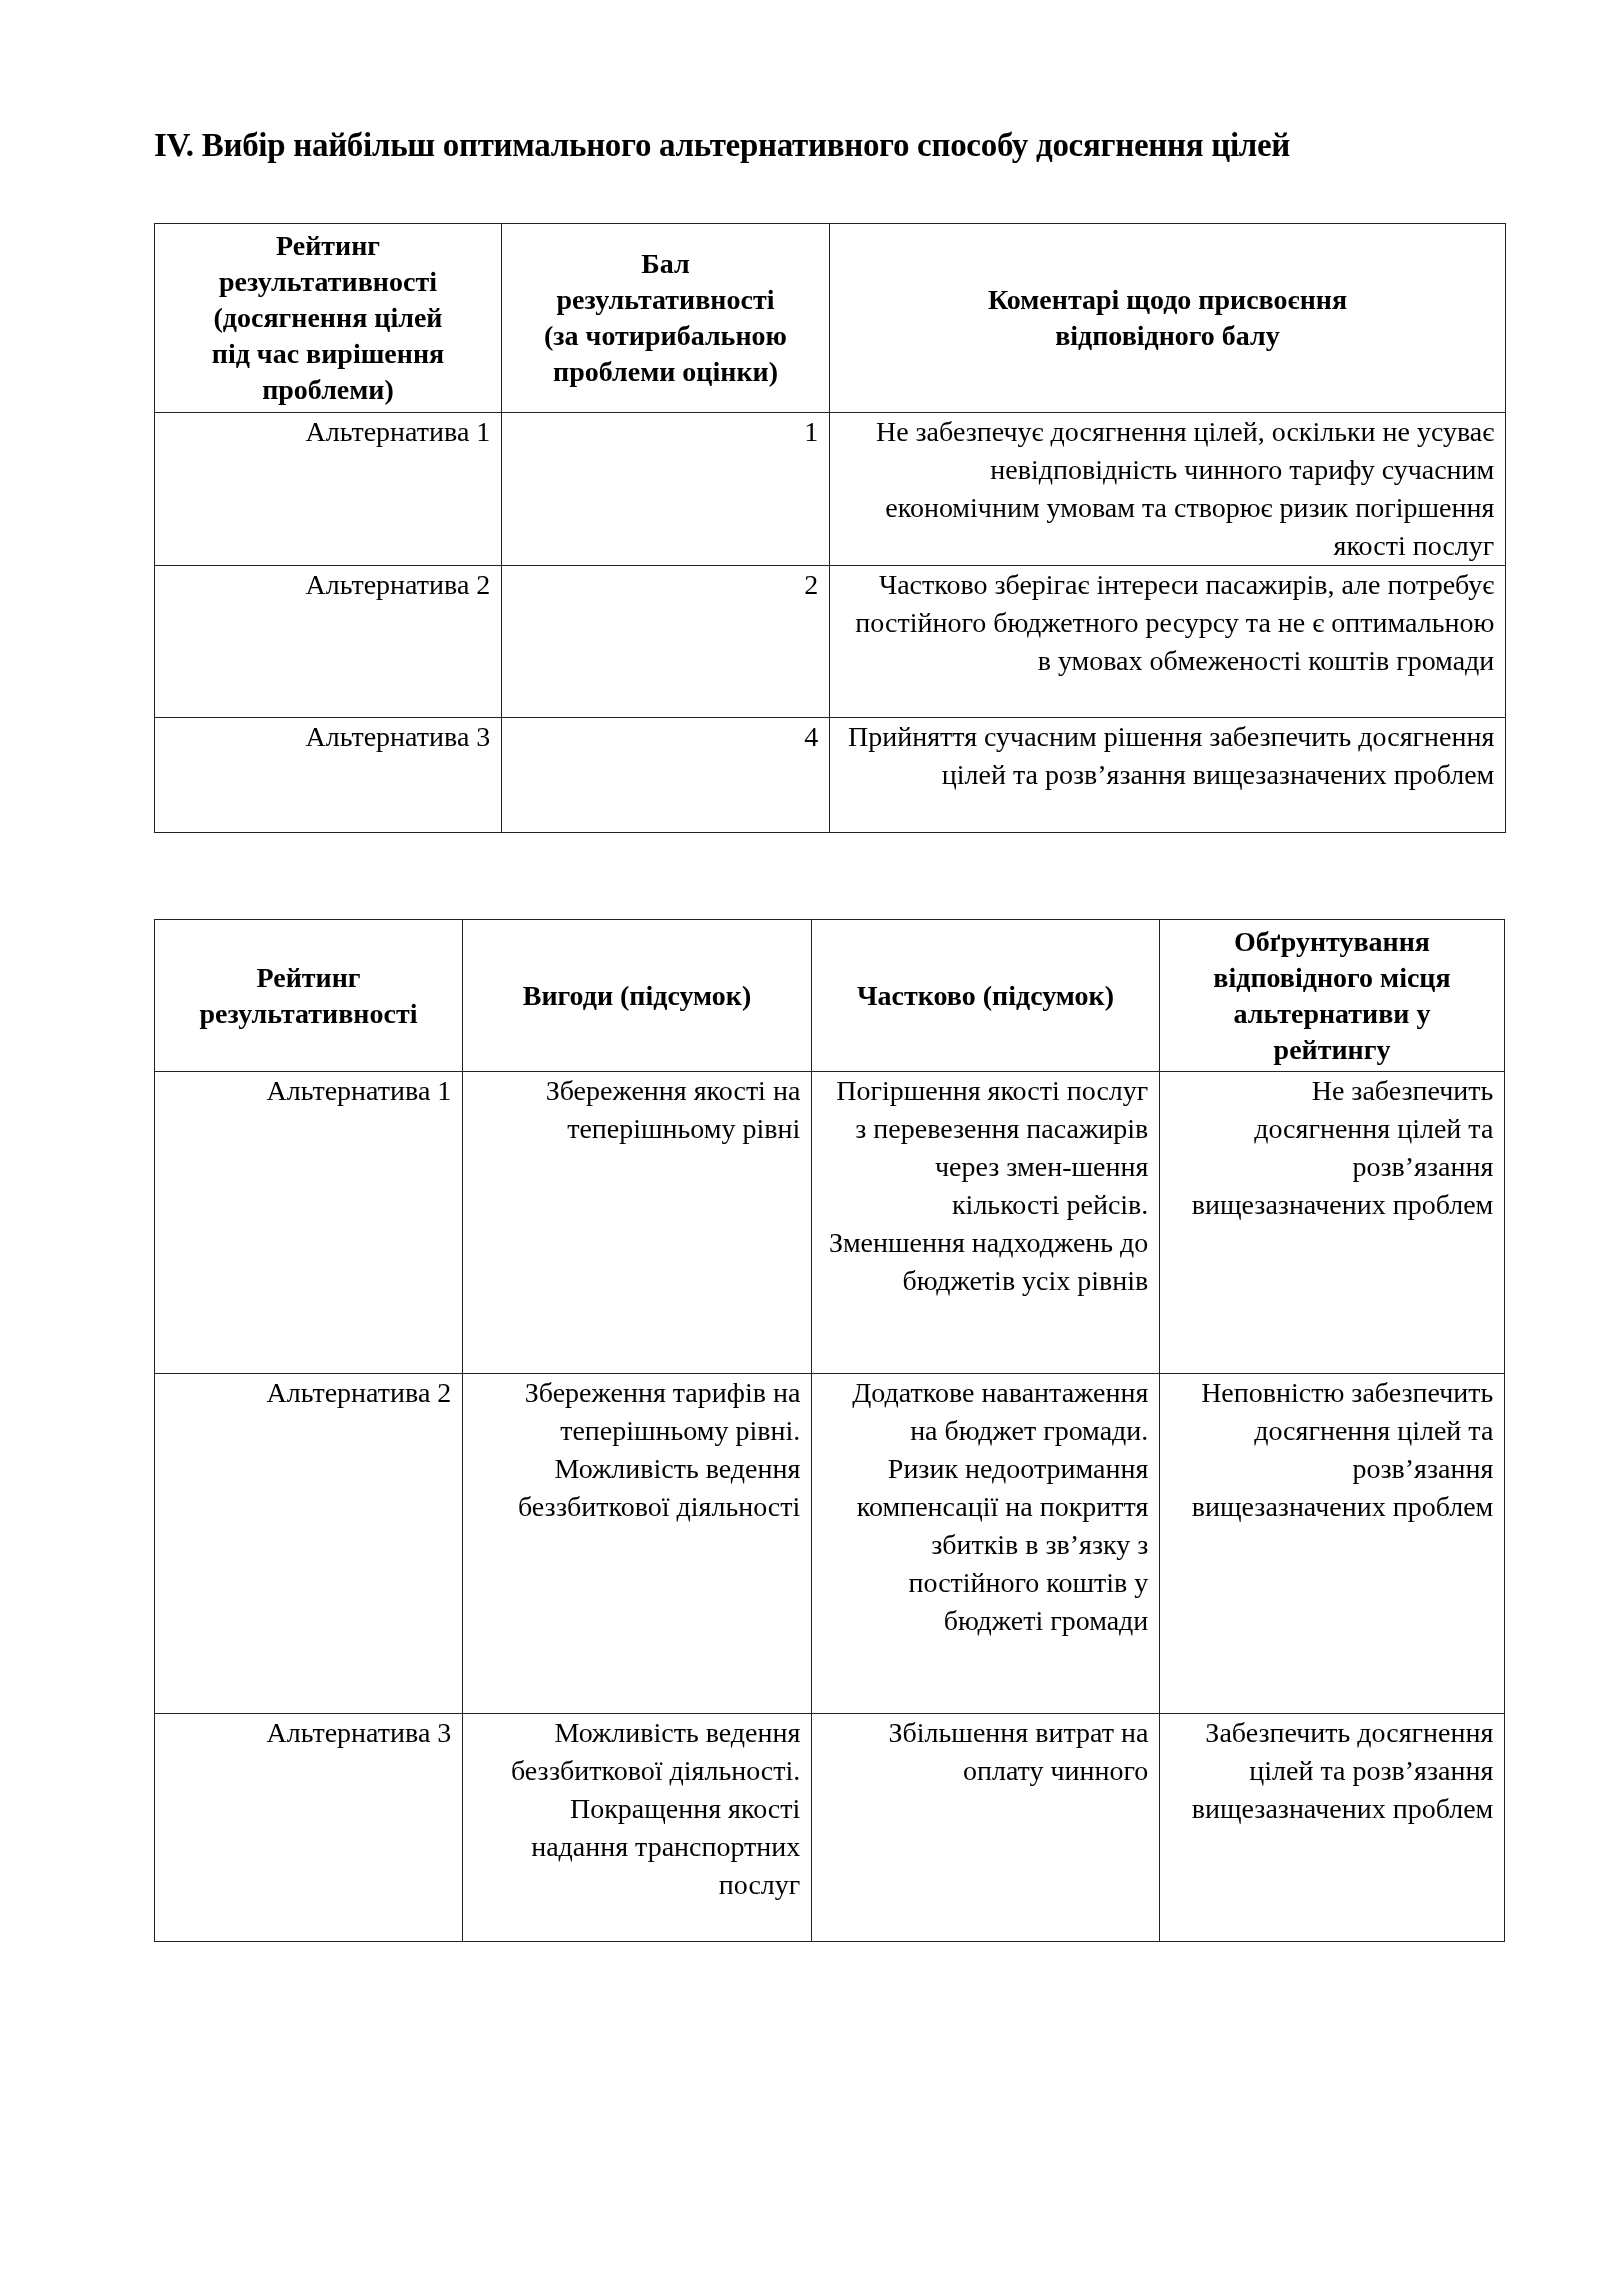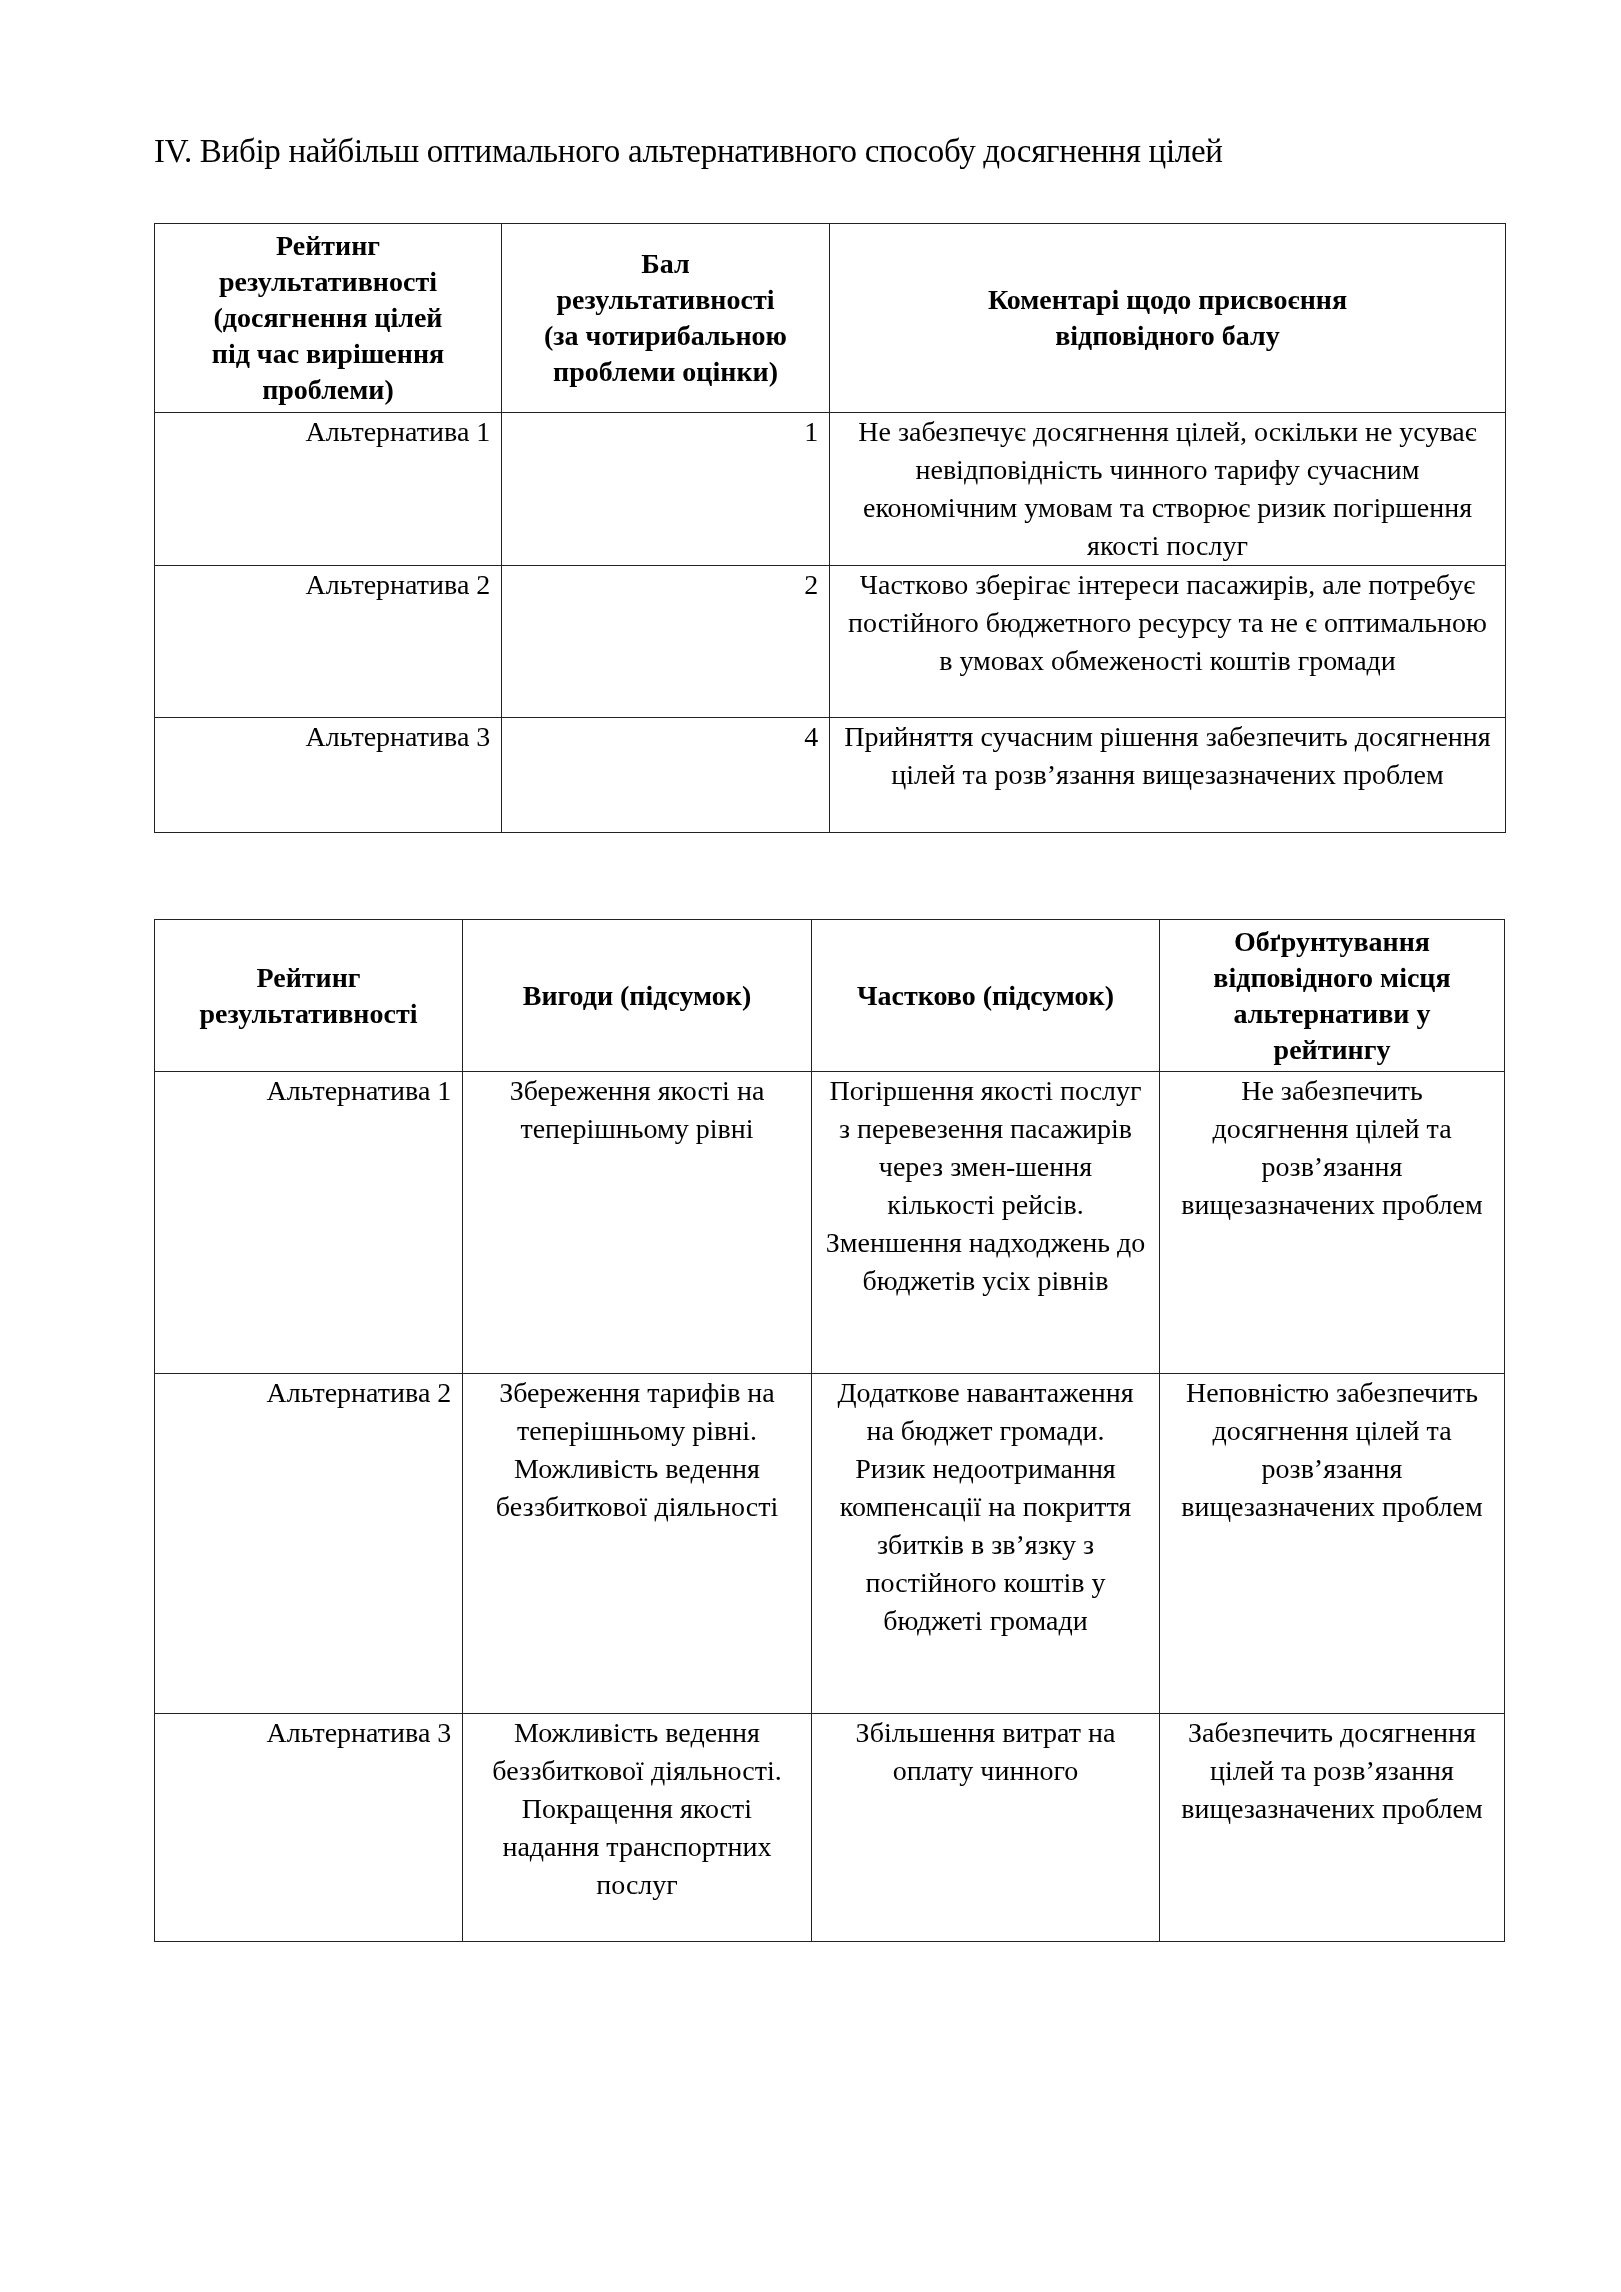--- a/index.html
+++ b/index.html
@@ -1,33 +1,33 @@
 <!DOCTYPE html>
 <html style="font-size:14.3px"><head>
   <meta charset="utf-8">
   <style>
     html, body { margin: 0; padding: 0; background: #ffffff; }
     body {
       width: 1621px; height: 2293px; position: relative; overflow: hidden;
       font-family: "Liberation Serif", "DejaVu Serif", serif; color: #000;
     }
     .title {
-      position: absolute; left: 154px; top: 133px;
-      font-size: 33px; font-weight: normal; letter-spacing: -0.3px;
+      position: absolute; left: 154px; top: 127px;
+      font-size: 33px; font-weight: bold; letter-spacing: -0.3px;
       white-space: nowrap;
     }
     table {
       position: absolute; left: 154px; border-collapse: collapse;
       table-layout: fixed;
       font-size: 28px; line-height: 38px;
     }
     td, th { border: 1.8px solid #222; vertical-align: top; padding: 0 10.7px; }
     th { font-weight: bold; text-align: center; vertical-align: middle; line-height: 36px; }
     td.center { text-align: right; }
-    td.text { text-align: center; }
+    td.text { text-align: right; }
     .pre { white-space: pre-line; }
 
     #table1 { top: 223px; width: 1351px; }
     #table1 col.c1 { width: 347px; }
     #table1 col.c2 { width: 328px; }
     #table1 col.c3 { width: 676px; }
     #table1 thead tr { height: 189px; }
     #table1 tbody tr.r1 { height: 152px; }
     #table1 tbody tr.r2 { height: 152px; }
     #table1 tbody tr.r3 { height: 115px; }

